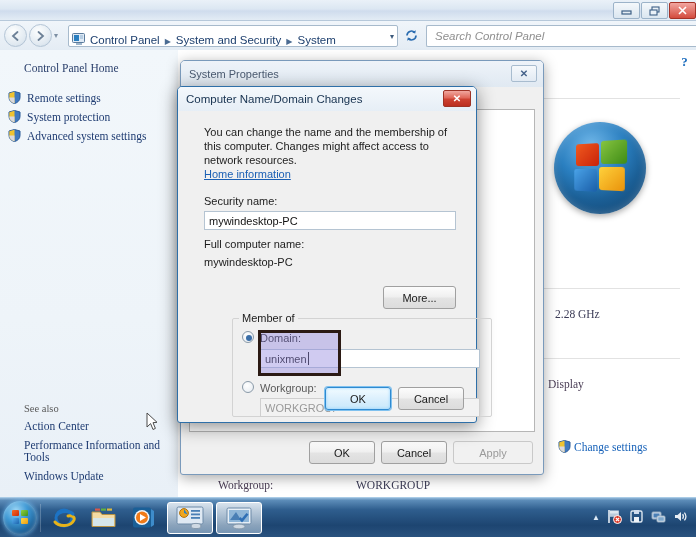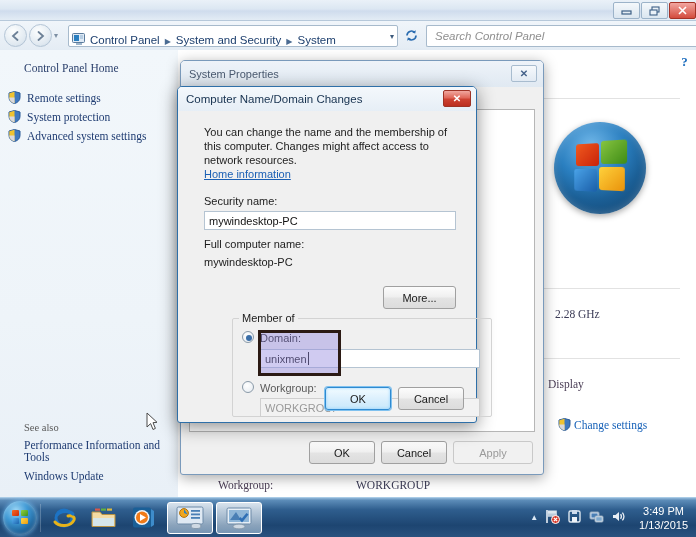--- a/index.html
+++ b/index.html
@@ -375,20 +375,21 @@
               <path d="M6.5 0.5 L12 2 V6.5 C12 9.5 9.5 11.8 6.5 12.5 C3.5 11.8 1 9.5 1 6.5 V2 Z" fill="#3f79c0" stroke="#2a5a96"></path>
               <path d="M6.5 0.8 L6.5 12.3 C4 11.6 1.3 9.4 1.3 6.5 V2.2 Z" fill="#f0c330"></path>
               <path d="M1.3 6.5 C1.3 9.4 4 11.6 6.5 12.3 L6.5 6.5 Z" fill="#d9d9e0"></path>
             </svg>
         </span>
         <span>Advanced system settings</span>
       </div>
 
       <div class="see-also">
         <div class="see-also-h">See also</div>
+        <a>Action Center</a>
         <a>Performance Information and Tools</a>
         <a>Windows Update</a>
       </div>
     </div>
 
     <div class="content">
       <div class="help-q">?</div>
 
       <div class="sec-rule" style="top:48px;"></div>
       <div class="sec-rule" style="top:238px;"></div>
@@ -399,21 +400,21 @@
           <div class="pane p1"></div>
             <div class="pane p2"></div>
           <div class="pane p3"></div>
             <div class="pane p4"></div>
         </div>
       </div>
 
       <div class="val-txt" style="left:377px; top:258px;">2.28 GHz</div>
       <div class="lbl-txt" style="left:370px; top:328px;">Display</div>
 
-      <div class="change-link" style="left:380px; top:368px;text-align:center;">
+      <div class="change-link" style="left:380px; top:390px;text-align:center;">
         <span style="width:13px;height:13px;display:inline-block;">
           <svg width="13" height="13" viewBox="0 0 13 13">
               <path d="M6.5 0.5 L12 2 V6.5 C12 9.5 9.5 11.8 6.5 12.5 C3.5 11.8 1 9.5 1 6.5 V2 Z" fill="#3f79c0" stroke="#2a5a96"></path>
               <path d="M6.5 0.8 L6.5 12.3 C4 11.6 1.3 9.4 1.3 6.5 V2.2 Z" fill="#f0c330"></path>
               <path d="M1.3 6.5 C1.3 9.4 4 11.6 6.5 12.3 L6.5 6.5 Z" fill="#d9d9e0"></path>
             </svg>
         </span>
         <span>Change settings</span>
       </div>
 
@@ -588,18 +589,14 @@
         <rect x="7.2" y="8.2" width="5.6" height="3.6" fill="#7fa8cc"></rect>
       </svg>
     </span>
     <span>
       <svg width="15" height="15" viewBox="0 0 15 15">
         <path d="M2 6 h2.5 L8 3 v9 L4.5 9 H2 Z" fill="#e8eef5"></path>
         <path d="M9.6 5.2 a4 4 0 0 1 0 4.6" fill="none" stroke="#e8eef5" stroke-width="1.3"></path>
         <path d="M11.4 3.6 a6.3 6.3 0 0 1 0 7.8" fill="none" stroke="#e8eef5" stroke-width="1.3"></path>
       </svg>
     </span>
-    <div class="clock">
-      <div>3:49 PM</div>
-      <div>1/13/2015</div>
-    </div>
   </div>
 </div>
 
 </body></html>

